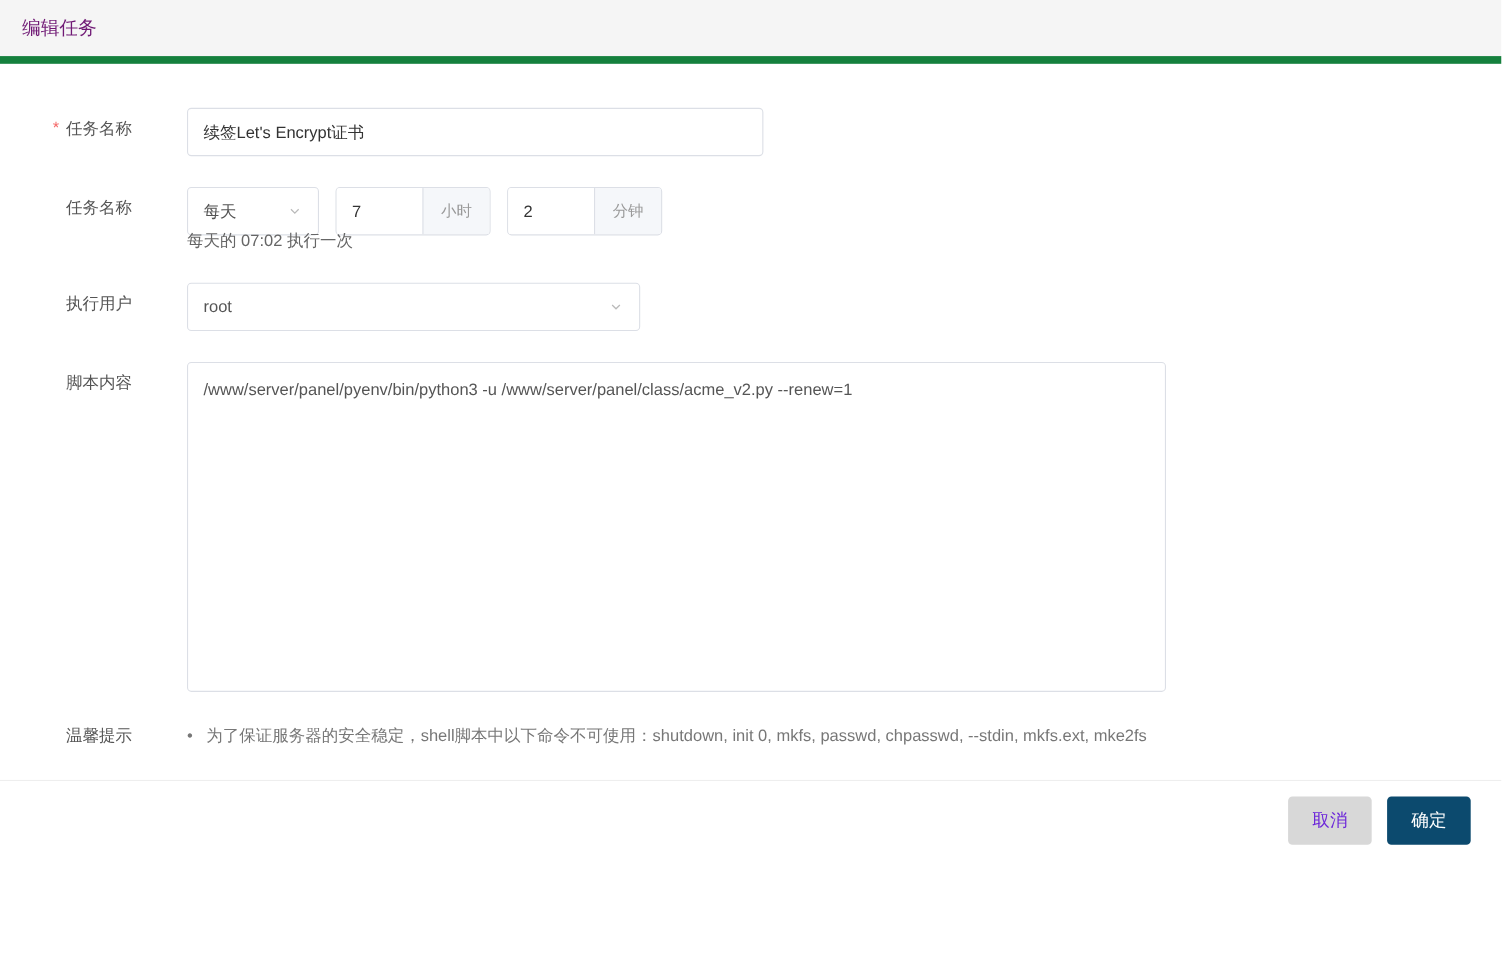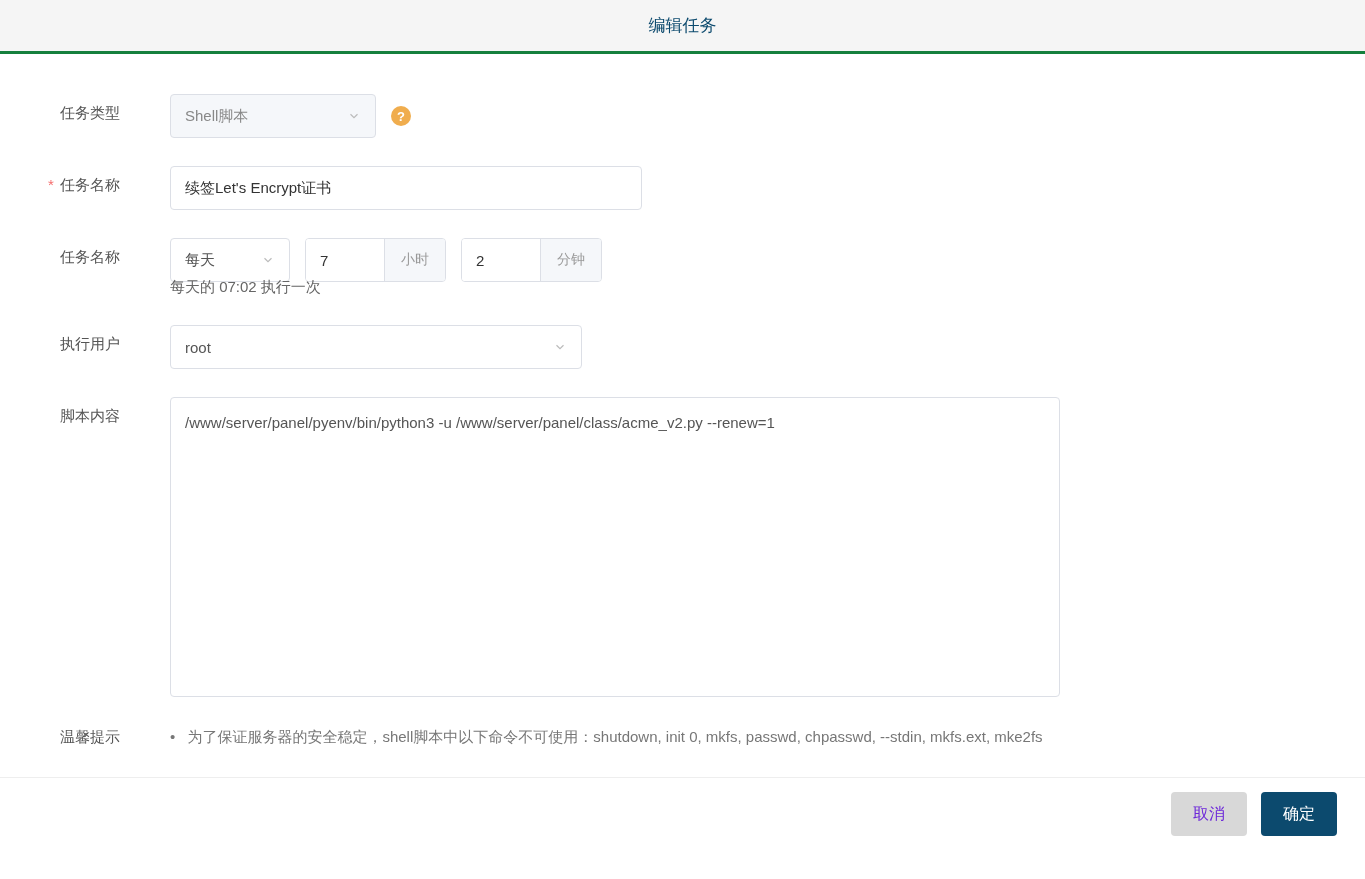--- a/index.html
+++ b/index.html
@@ -4,25 +4,24 @@
   <style>
     * { box-sizing: border-box; margin: 0; padding: 0; }
     body {
       font-family: -apple-system, BlinkMacSystemFont, "Segoe UI", "PingFang SC", "Microsoft YaHei", sans-serif;
       background: #fff;
       color: #333;
       font-size: 15px;
     }
     .header {
       background: #f5f5f5;
-      border-bottom: 3px solid #15803d;
+      border-bottom: 7px solid #15803d;
       padding: 14px 20px;
       font-size: 17px;
-      color: #0c4a6e;
-      text-align: center;
+      color: #701a75;
     }
     .body {
       padding: 40px 60px 30px 60px;
     }
     .form-row {
       display: flex;
       align-items: flex-start;
       margin-bottom: 28px;
     }
     .form-row.tight { margin-bottom: 10px; }
@@ -182,39 +181,25 @@
   </style>
 </head>
 <body>
 
 <div class="header">
   <span>编辑任务</span>
 </div>
 
 <div class="body">
 
-  <div class="form-row">
-    <div class="form-label">任务类型</div>
-    <div class="form-content">
-      <div class="select-box disabled" style="width:206px;">
-        <span>Shell脚本</span>
-        <span class="chevron">
-          <svg viewBox="0 0 24 24" fill="none" stroke="currentColor" stroke-width="2">
-              <polyline points="6 9 12 15 18 9"></polyline>
-            </svg>
-        </span>
-      </div>
-      <div class="help-icon">?</div>
-    </div>
-  </div>
 
   <div class="form-row">
     <div class="form-label required">任务名称</div>
     <div class="form-content">
-      <input type="text" class="text-input" style="width: 472px;" value="续签Let's Encrypt证书">
+      <input type="text" class="text-input" style="width: 524px;" value="续签Let's Encrypt证书">
     </div>
   </div>
 
   <div class="form-row tight">
     <div class="form-label">任务名称</div>
     <div class="form-content">
       <div class="select-box" style="width:120px;">
         <span>每天</span>
         <span class="chevron">
           <svg viewBox="0 0 24 24" fill="none" stroke="currentColor" stroke-width="2">

